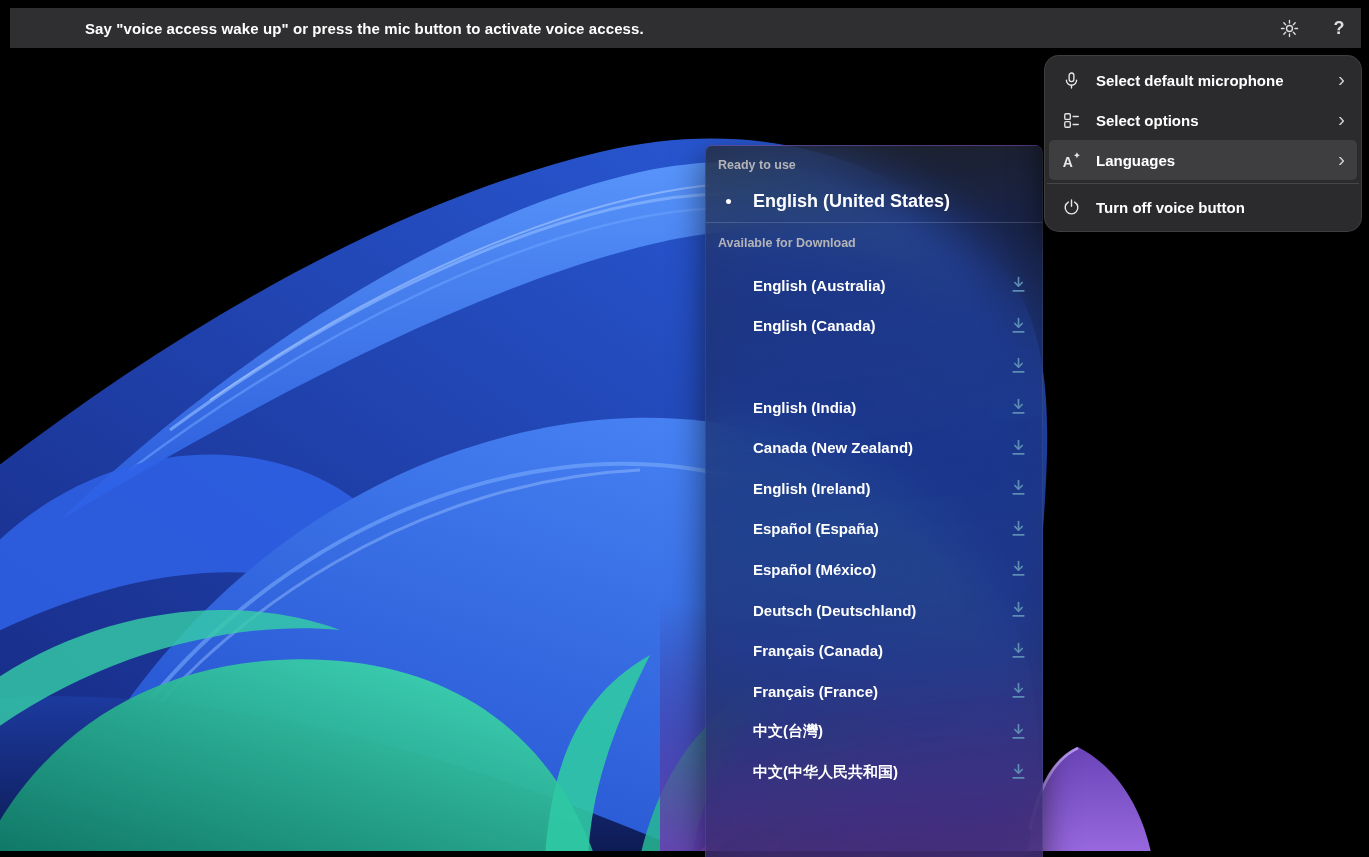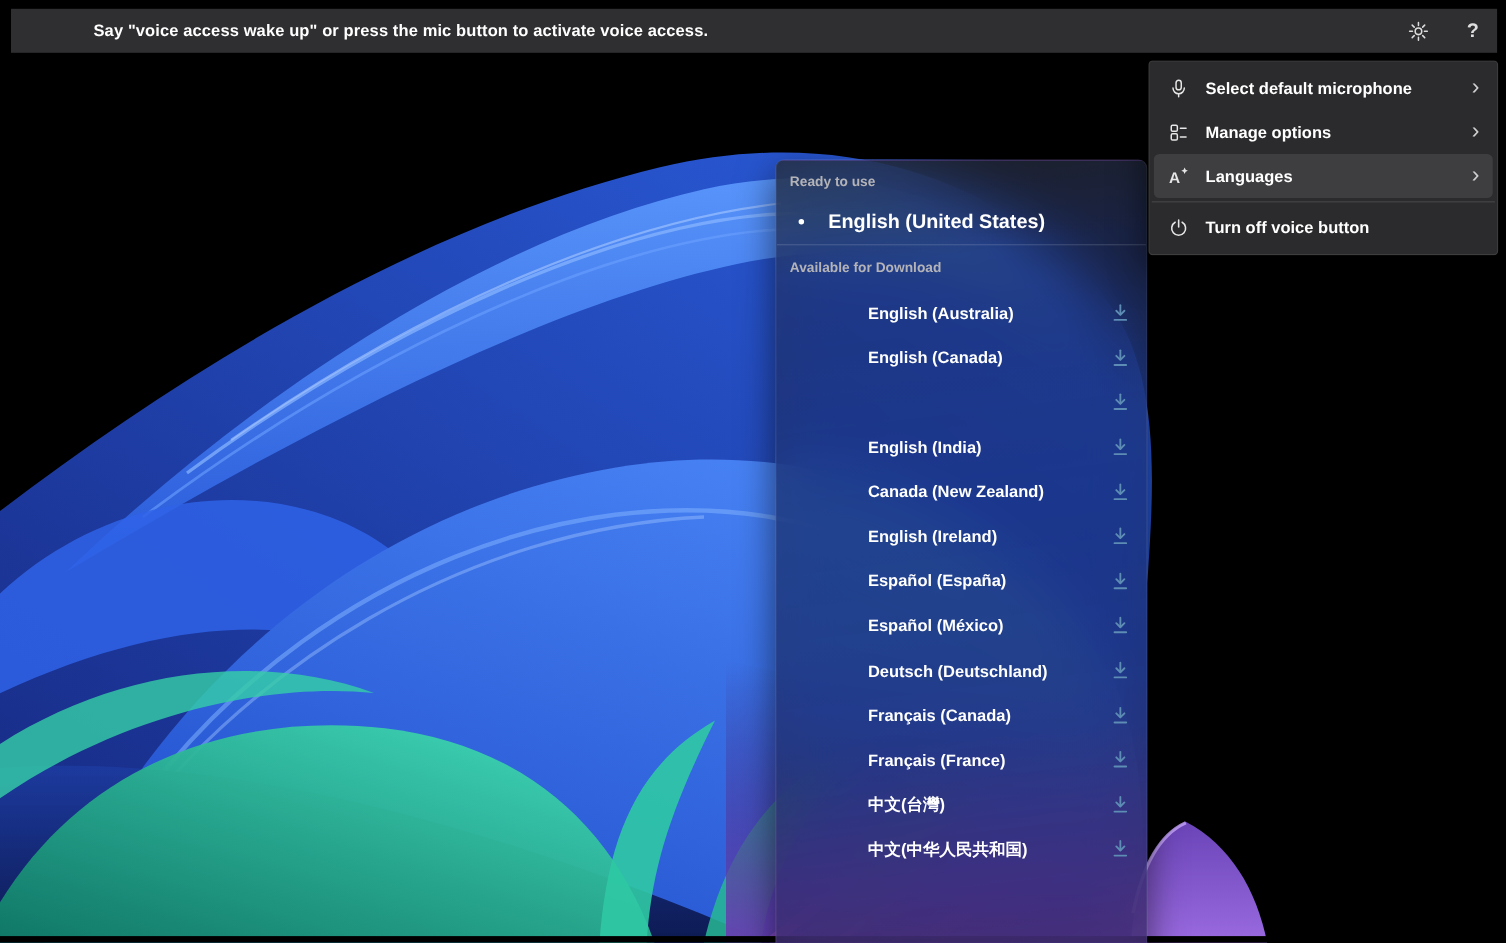--- a/index.html
+++ b/index.html
@@ -19,21 +19,21 @@
   .voicebar .msg{padding-left:75px;font-size:15px;font-weight:700;letter-spacing:.1px;}
   .voicebar .right{position:absolute;right:10px;top:0;height:100%;display:flex;gap:26px;align-items:center;}
   .icon-btn{width:24px;height:24px;display:flex;align-items:center;justify-content:center;cursor:pointer;}
   .help-glyph{font-size:18px;font-weight:700;color:#dedede;}
 
   
   .menu{
     position:absolute;left:1044px;top:55px;width:318px;z-index:20;
     background:rgba(44,44,46,.97);
     border:1px solid rgba(255,255,255,.09);
-    border-radius:4px;padding:4px 0;box-sizing:border-box;
+    border-radius:15px;padding:4px 0;box-sizing:border-box;
     box-shadow:0 12px 34px rgba(0,0,0,.6);
     backdrop-filter:blur(20px);
   }
   .menu-item{
     height:40px;display:flex;align-items:center;margin:0 4px;padding:0 10px;
     border-radius:5px;color:#fff;font-size:15px;cursor:pointer;
   }
   .menu-item.active{background:#3e3e41;}
   .mi-icon{width:24px;height:24px;margin-right:13px;display:flex;align-items:center;justify-content:center;flex:none;}
   .menu-item .lbl{flex:1;font-weight:600;}
@@ -57,21 +57,21 @@
     backdrop-filter:blur(26px) saturate(140%);
     box-shadow:0 12px 34px rgba(0,0,0,.55);
     color:#fff;padding-top:10px;
   }
   .sec-h{margin-left:12px;height:18px;line-height:18px;font-size:12.5px;font-weight:700;color:#b4b4b8;}
   .cur-row{height:42px;margin-top:6px;display:flex;align-items:center;font-size:18px;position:relative;cursor:pointer;}
   .bullet{position:absolute;left:20px;top:50%;margin-top:-2.5px;width:5px;height:5px;border-radius:50%;background:#fff;}
   .cur-row .lbl{margin-left:47px;font-weight:600;}
   .sep{height:1px;background:rgba(255,255,255,.16);}
   .dl-h{margin-top:11px;}
-  .lang-list{padding-top:13px;margin-left:36px;}
+  .lang-list{padding-top:13px;}
   .lang-row{height:40.6px;display:flex;align-items:center;font-size:15px;position:relative;cursor:pointer;}
   .lang-row .lbl{margin-left:47px;flex:1;font-weight:600;}
   .lang-row .dl{position:absolute;right:16px;top:50%;margin-top:-9px;width:15px;height:17px;}
 </style>
 </head>
 <body>
 
 <svg class="wall" viewBox="0 0 1369 857" width="1369" height="857" aria-hidden="true">
   <defs>
     <linearGradient id="gDeep" x1="0" y1="1" x2="1" y2="0">
@@ -306,21 +306,21 @@
     </div>
     <div class="menu-item">
       <span class="mi-icon">
         <svg width="19" height="19" viewBox="0 0 24 24" fill="none" stroke="#e6e6e6" stroke-width="1.7" stroke-linecap="round" stroke-linejoin="round">
           <rect x="3.5" y="3.5" width="7" height="7" rx="1.5"></rect>
           <path d="M14 7h6.5"></path>
           <rect x="3.5" y="13.5" width="7" height="7" rx="1.5"></rect>
           <path d="M14 17h6.5"></path>
         </svg>
       </span>
-      <span class="lbl">Manage options</span>
+      <span class="lbl">Select options</span>
       <span class="chev">›</span>
     </div>
     <div class="menu-item active">
       <span class="mi-icon">
         <svg width="21" height="21" viewBox="0 0 24 24">
           <text x="2" y="19" font-family="Liberation Sans, sans-serif" font-size="16" font-weight="700" fill="#e6e6e6">A</text>
           <path d="M18.2 2.6l1.1 2.3 2.3 1.1-2.3 1.1-1.1 2.3-1.1-2.3-2.3-1.1 2.3-1.1z" fill="#e6e6e6"></path>
         </svg>
       </span>
       <span class="lbl">Languages</span>

